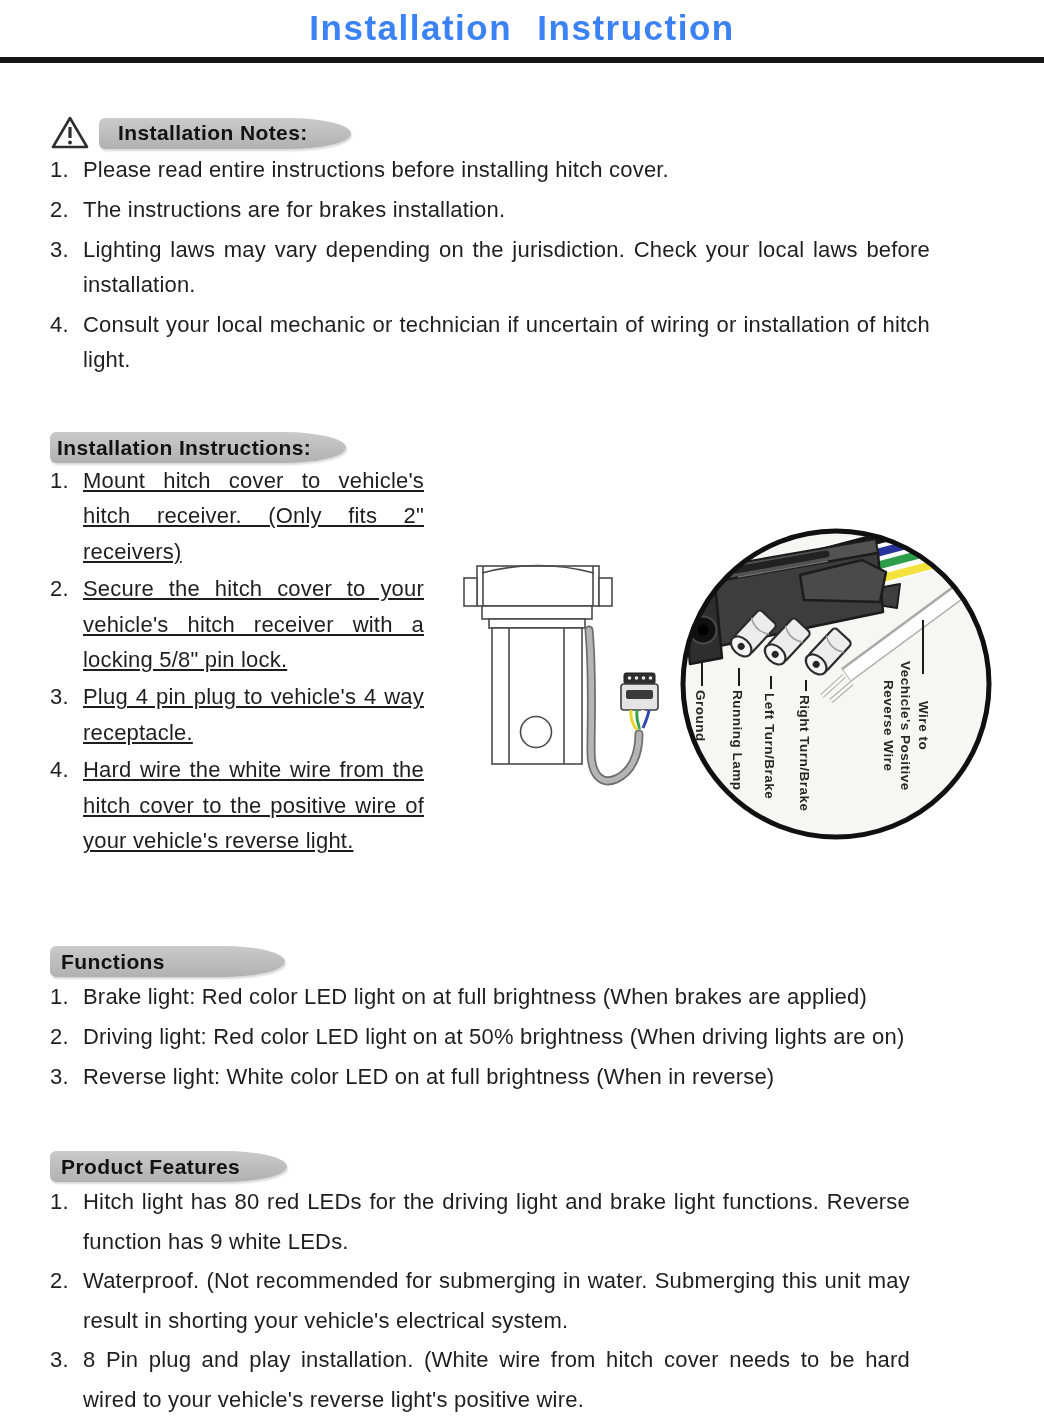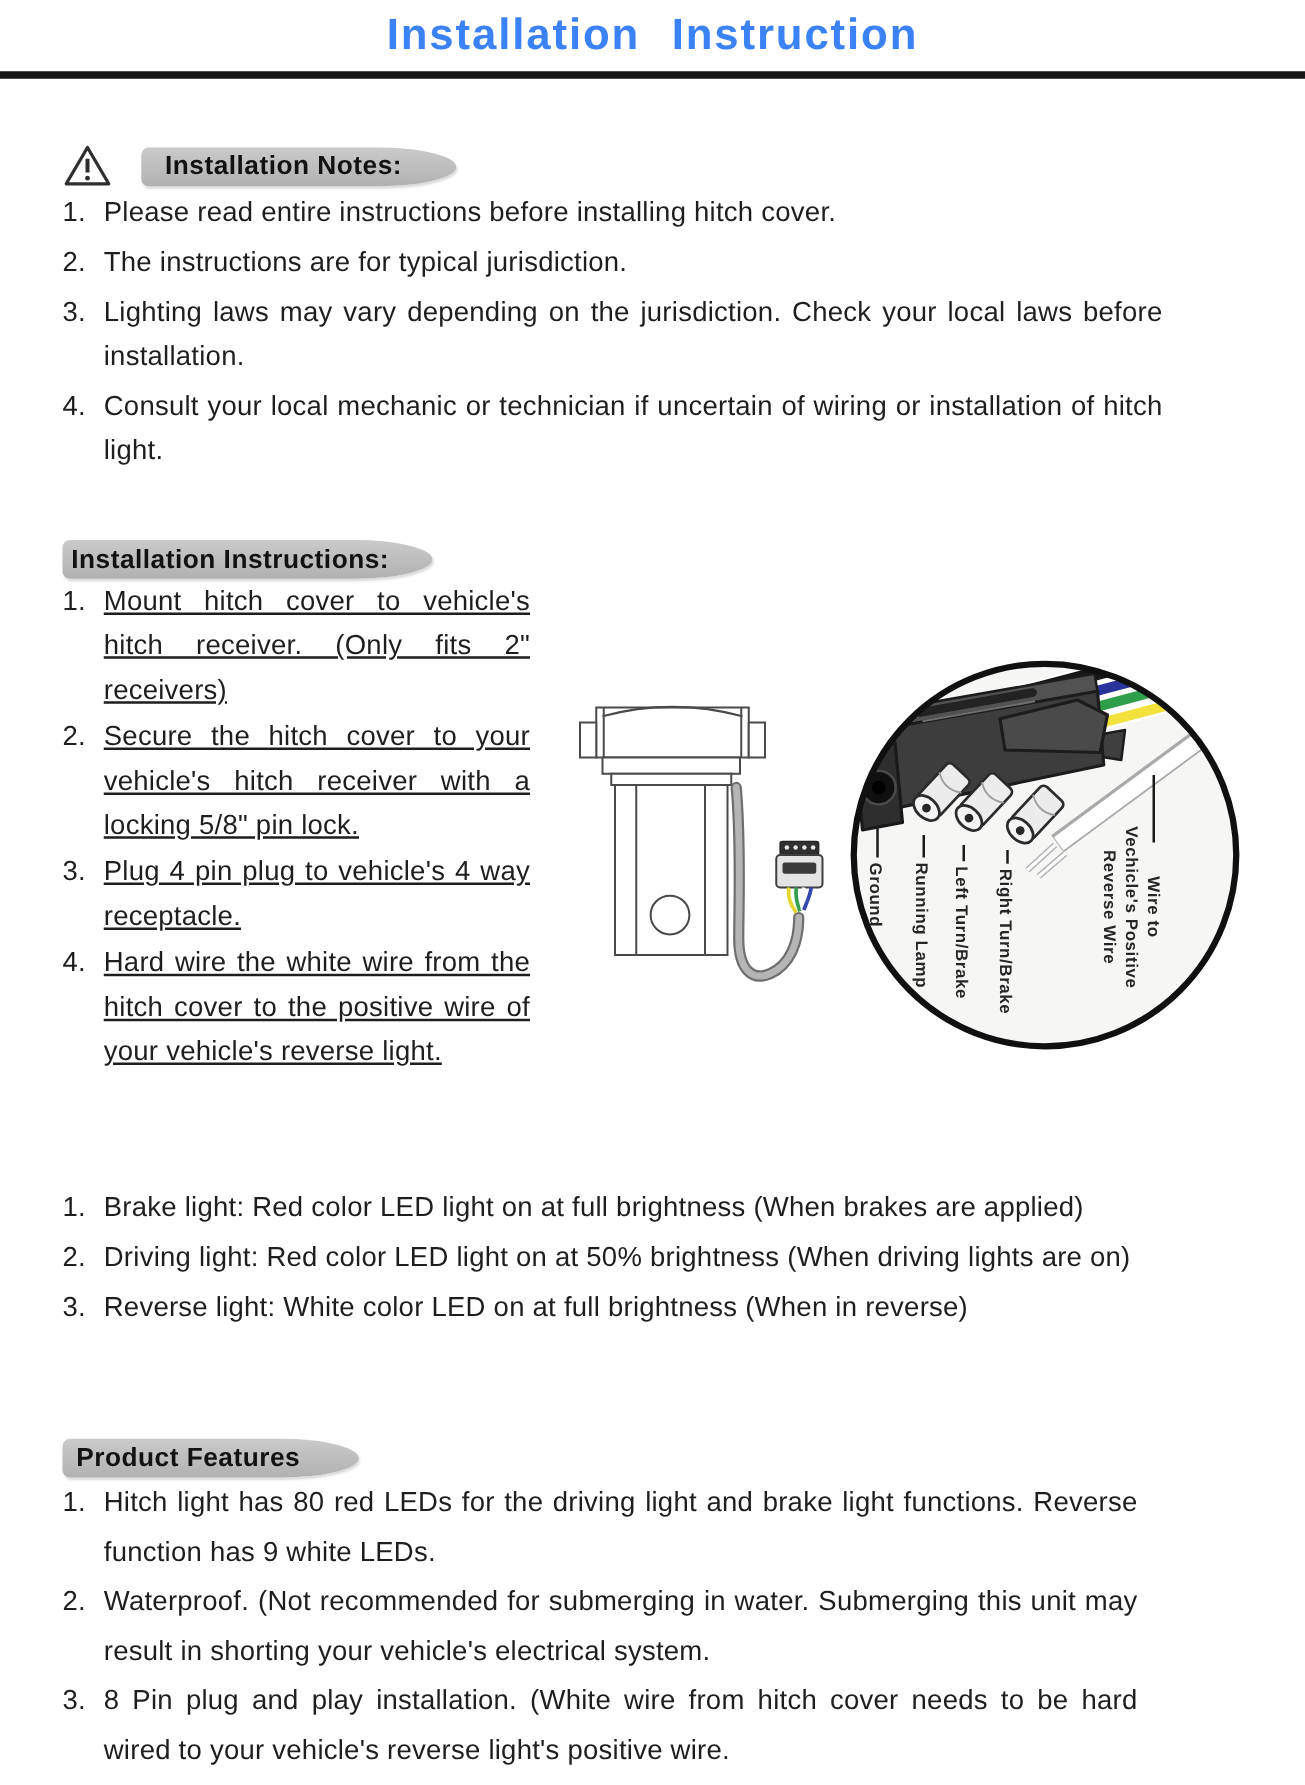--- a/index.html
+++ b/index.html
@@ -15,21 +15,21 @@
     color:#3b82f6;
   }
   .divider{ margin-top:9px; height:6px; background:#161616; }
 
   section{ position:absolute; left:50px; right:30px; }
   .sec-notes{ top:114px; }
   .sec-instructions{ top:432px; }
   .sec-functions{ top:946px; }
   .sec-features{ top:1151px; }
 
-  .sec-head{ display:flex; align-items:center; gap:23px; }
+  .sec-head{ display:flex; align-items:center; gap:9px; }
   .warn{ flex:none; }
 
   .pill{
     height:31px; display:flex; align-items:center;
     background:linear-gradient(180deg,#cacaca,#b1b1b1);
     border-radius:6px 62px 62px 6px / 6px 15.5px 15.5px 6px;
     box-shadow:1px 2px 2px rgba(0,0,0,0.15);
     font-weight:bold; font-size:21px; letter-spacing:0.4px; color:#121212;
     white-space:nowrap;
   }
@@ -85,21 +85,21 @@
         <span>Installation Notes:</span>
       </div>
     </div>
     <ol class="list notes-list">
       <li>
           <span class="num">1.</span>
           <span class="txt">Please read entire instructions before installing hitch cover.</span>
         </li>
       <li>
           <span class="num">2.</span>
-          <span class="txt">The instructions are for typical jurisdiction.</span>
+          <span class="txt">The instructions are for brakes installation.</span>
         </li>
       <li>
           <span class="num">3.</span>
           <span class="txt">Lighting laws may vary depending on the jurisdiction. Check your local laws before installation.</span>
         </li>
       <li>
           <span class="num">4.</span>
           <span class="txt">Consult your local mechanic or technician if uncertain of wiring or installation of hitch light.</span>
         </li>
     </ol>
@@ -236,20 +236,23 @@
     <div class="vlabel" style="left:86px; top:169px;">Left Turn/Brake</div>
     <div class="vlabel" style="left:121px; top:171px;">Right Turn/Brake</div>
     <div class="vlabel wire-label" style="left:203px; top:122px;">
       <span>Wire to</span>
       <span>Vechicle's Positive</span>
       <span>Reverse Wire</span>
     </div>
   </div>
 
   <section class="sec-functions">
+    <div class="pill pill-fn">
+      <span>Functions</span>
+    </div>
     <ol class="list fn-list">
       <li>
           <span class="num">1.</span>
           <span class="txt">Brake light: Red color LED light on at full brightness (When brakes are applied)</span>
         </li>
       <li>
           <span class="num">2.</span>
           <span class="txt">Driving light: Red color LED light on at 50% brightness (When driving lights are on)</span>
         </li>
       <li>

